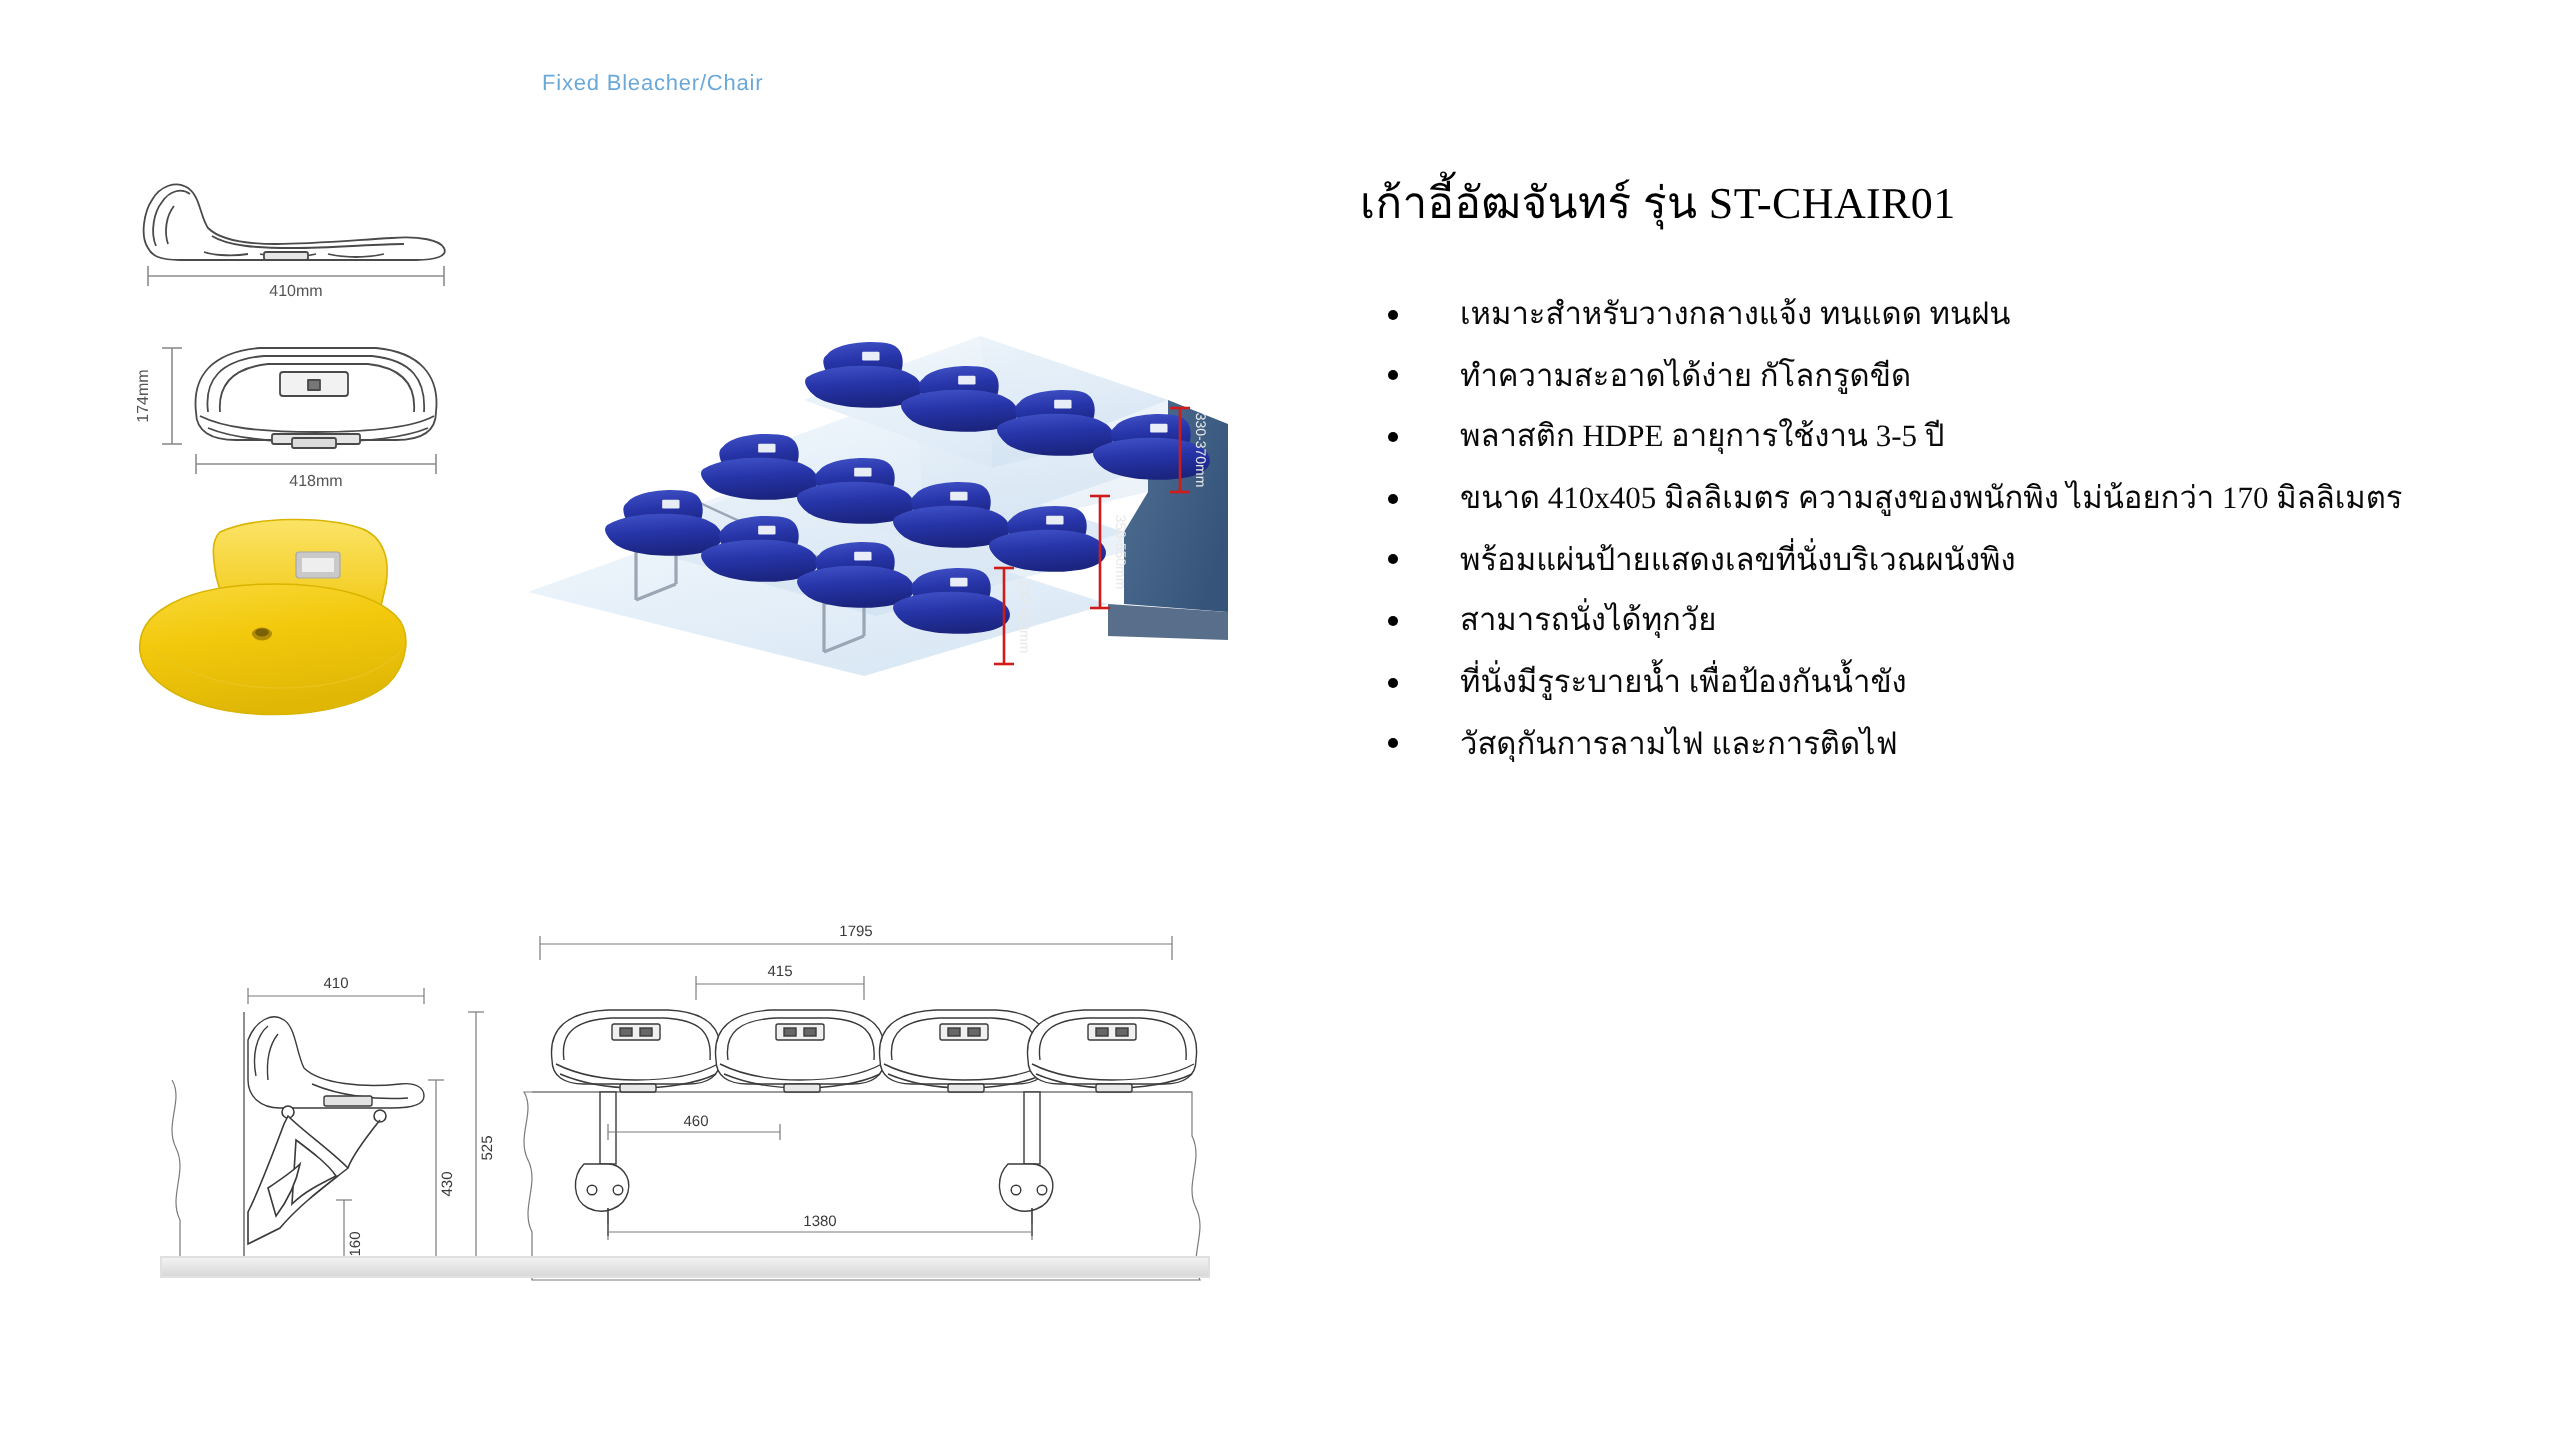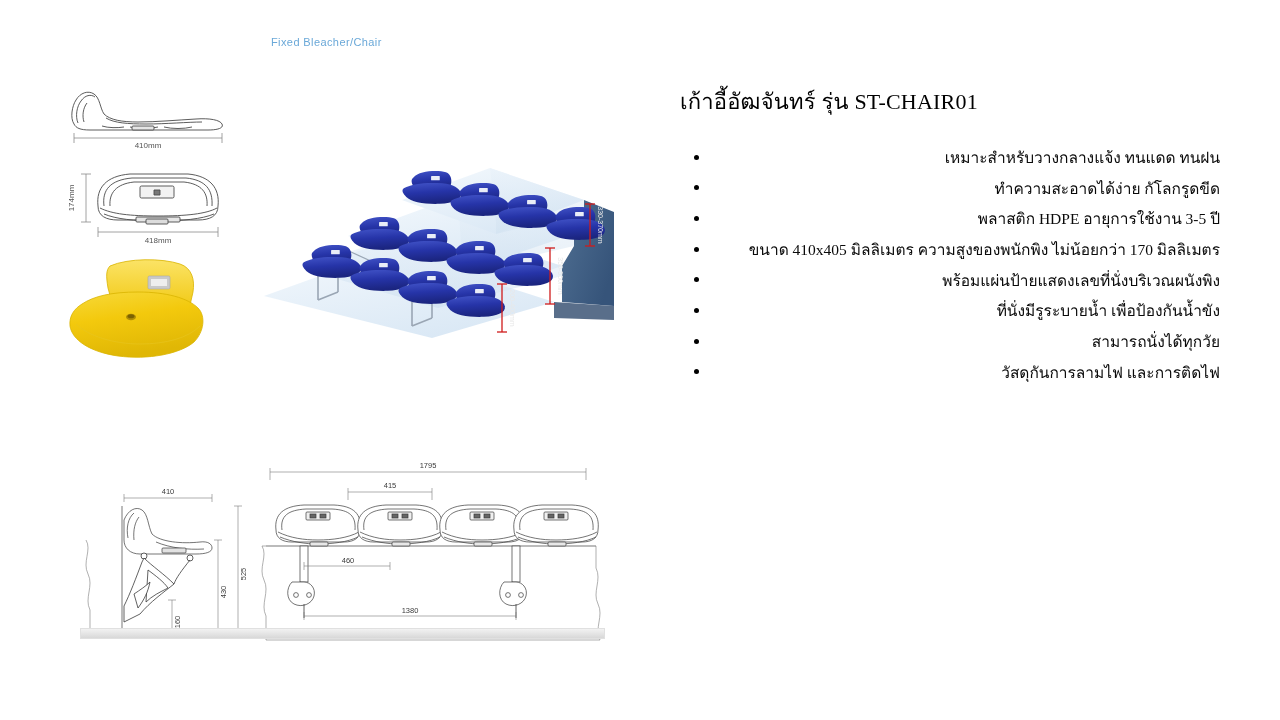--- a/index.html
+++ b/index.html
@@ -57,21 +57,20 @@
     margin:0 0 26px 0; letter-spacing:.2px;
   }
   .spec-list { list-style:none; margin:0; padding:0; }
   .spec-item {
     position:relative;
     padding-left:50px;
     font-size:15.5px;
     line-height:1.72;
     color:#0a0a0a;
     margin-bottom:4px;
-    text-align:right;
   }
   .spec-item .bullet {
     position:absolute; left:14px; top:.62em;
     width:5px; height:5px; border-radius:50%;
     background:#000;
   }
 </style>
 </head>
 <body>
 
@@ -442,26 +441,26 @@
       <li class="spec-item">
         <span class="bullet"></span>
         <span>ขนาด 410x405 มิลลิเมตร ความสูงของพนักพิง ไม่น้อยกว่า 170 มิลลิเมตร</span>
       </li>
       <li class="spec-item">
         <span class="bullet"></span>
         <span>พร้อมแผ่นป้ายแสดงเลขที่นั่งบริเวณผนังพิง</span>
       </li>
       <li class="spec-item">
         <span class="bullet"></span>
+        <span>สามารถนั่งได้ทุกวัย</span>
+      </li>
+      <li class="spec-item">
+        <span class="bullet"></span>
         <span>ที่นั่งมีรูระบายน้ำ เพื่อป้องกันน้ำขัง</span>
       </li>
       <li class="spec-item">
         <span class="bullet"></span>
-        <span>สามารถนั่งได้ทุกวัย</span>
-      </li>
-      <li class="spec-item">
-        <span class="bullet"></span>
         <span>วัสดุกันการลามไฟ และการติดไฟ</span>
       </li>
     </ul>
   </div>
 
 </div>
 
 </body></html>

